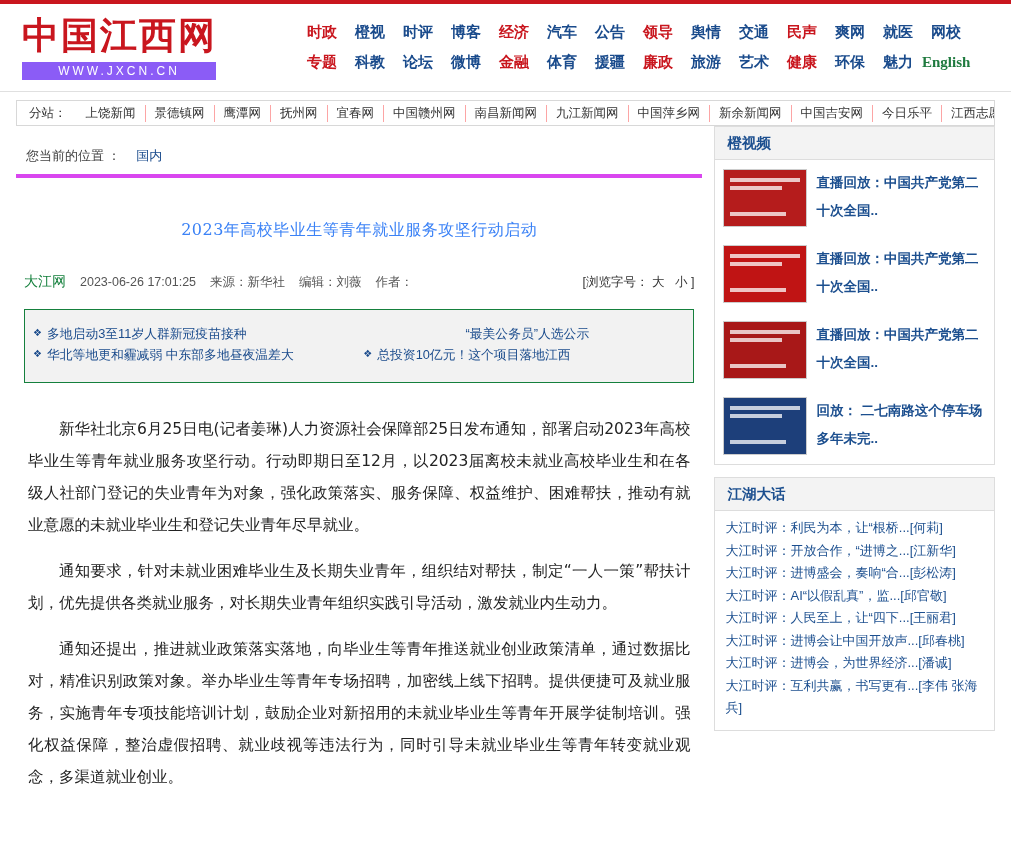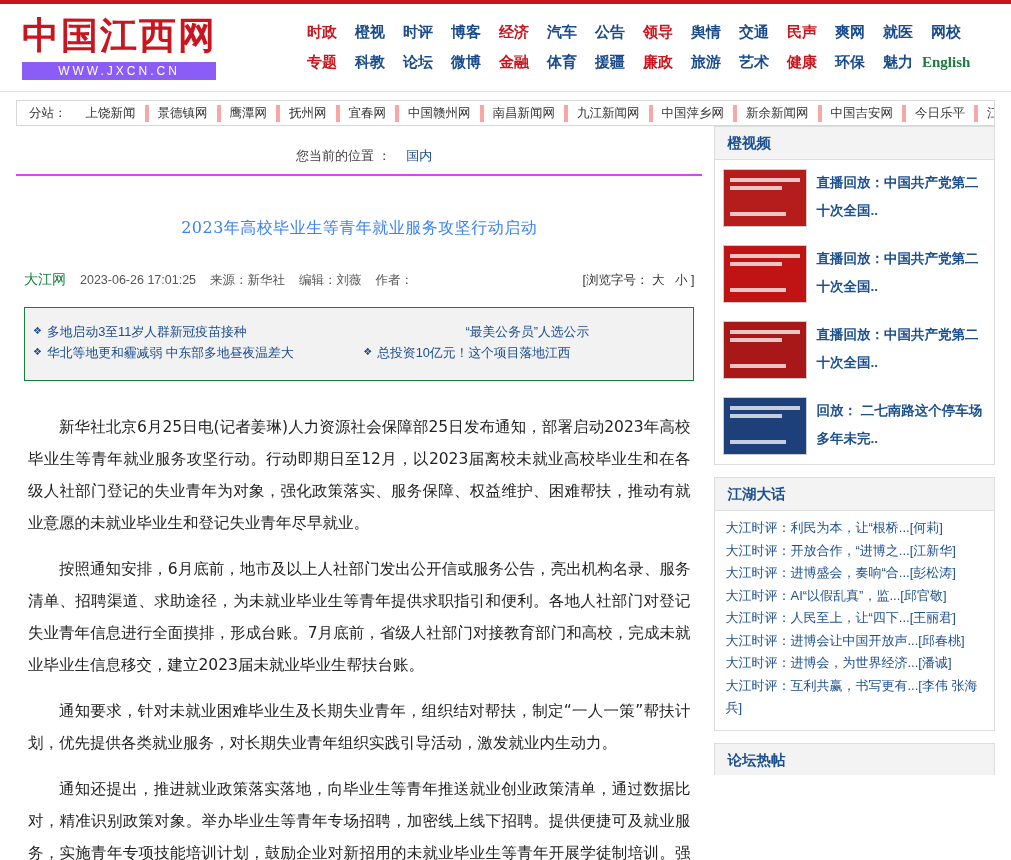--- a/index.html
+++ b/index.html
@@ -108,49 +108,48 @@
     display: flex;
     align-items: center;
     flex: 1;
     overflow: hidden;
     white-space: nowrap;
   }
   .substation .links a {
     color: #333;
     text-decoration: none;
     padding: 0 9px;
-    border-left: 4px solid #fca5a5;
+    border-left: 1px solid #fca5a5;
     font-size: 12.5px;
   }
   .substation .links a:first-child { border-left: none; }
   
   .content {
     display: flex;
     padding: 0 16px;
     box-sizing: border-box;
     width: 1011px;
   }
   .left-col {
     width: 695px;
     box-sizing: border-box;
   }
   .right-col {
     width: 284px;
     margin-left: 12px;
     box-sizing: border-box;
   }
   .breadcrumb {
-    border-bottom: 2px solid #d946ef;
+    border-bottom: 4px solid #d946ef;
     height: 36px;
     line-height: 36px;
     font-size: 13px;
     color: #444;
     padding-left: 10px;
     margin-top: 12px;
-    text-align: center;
   }
   .breadcrumb .sep { padding: 0 6px; }
   .breadcrumb a { color: #1a4b8c; text-decoration: none; }
   .article-title {
     font-family: "DejaVu Serif", "Liberation Serif", serif;
     font-size: 16px;
     color: #3b82f6;
     text-align: center;
     margin: 42px 0 0 0;
     font-weight: normal;
@@ -386,21 +385,20 @@
           <div class="related-item center">“最美公务员”人选公示</div>
         </div>
         <div class="related-row">
           <div class="related-item">华北等地更和霾减弱 中东部多地昼夜温差大</div>
           <div class="related-item">总投资10亿元！这个项目落地江西</div>
         </div>
       </div>
 
       <div class="article-body">
         <p>新华社北京6月25日电(记者姜琳)人力资源社会保障部25日发布通知，部署启动2023年高校毕业生等青年就业服务攻坚行动。行动即期日至12月，以2023届离校未就业高校毕业生和在各级人社部门登记的失业青年为对象，强化政策落实、服务保障、权益维护、困难帮扶，推动有就业意愿的未就业毕业生和登记失业青年尽早就业。</p>
-        <p>按照通知安排，6月底前，地市及以上人社部门发出公开信或服务公告，亮出机构名录、服务清单、招聘渠道、求助途径，为未就业毕业生等青年提供求职指引和便利。各地人社部门对登记失业青年信息进行全面摸排，形成台账。7月底前，省级人社部门对接教育部门和高校，完成未就业毕业生信息移交，建立2023届未就业毕业生帮扶台账。</p>
         <p>通知要求，针对未就业困难毕业生及长期失业青年，组织结对帮扶，制定“一人一策”帮扶计划，优先提供各类就业服务，对长期失业青年组织实践引导活动，激发就业内生动力。</p>
         <p>通知还提出，推进就业政策落实落地，向毕业生等青年推送就业创业政策清单，通过数据比对，精准识别政策对象。举办毕业生等青年专场招聘，加密线上线下招聘。提供便捷可及就业服务，实施青年专项技能培训计划，鼓励企业对新招用的未就业毕业生等青年开展学徒制培训。强化权益保障，整治虚假招聘、就业歧视等违法行为，同时引导未就业毕业生等青年转变就业观念，多渠道就业创业。</p>
       </div>
     </div>
 
     <div class="right-col">
 
       <div class="panel">
         <div class="panel-head">橙视频</div>
 
@@ -472,17 +470,16 @@
           </div>
           <div class="talk-item">
             <span>大江时评：进博会，为世界经济...</span><span class="author">[潘诚]</span>
           </div>
           <div class="talk-item wrap">
             <span>大江时评：互利共赢，书写更有...</span><span class="author">[李伟 张海兵]</span>
           </div>
         </div>
       </div>
 
-      <div class="bottom-strip">论坛热帖</div>
 
     </div>
   </div>
 </div>
 
 </body></html>

